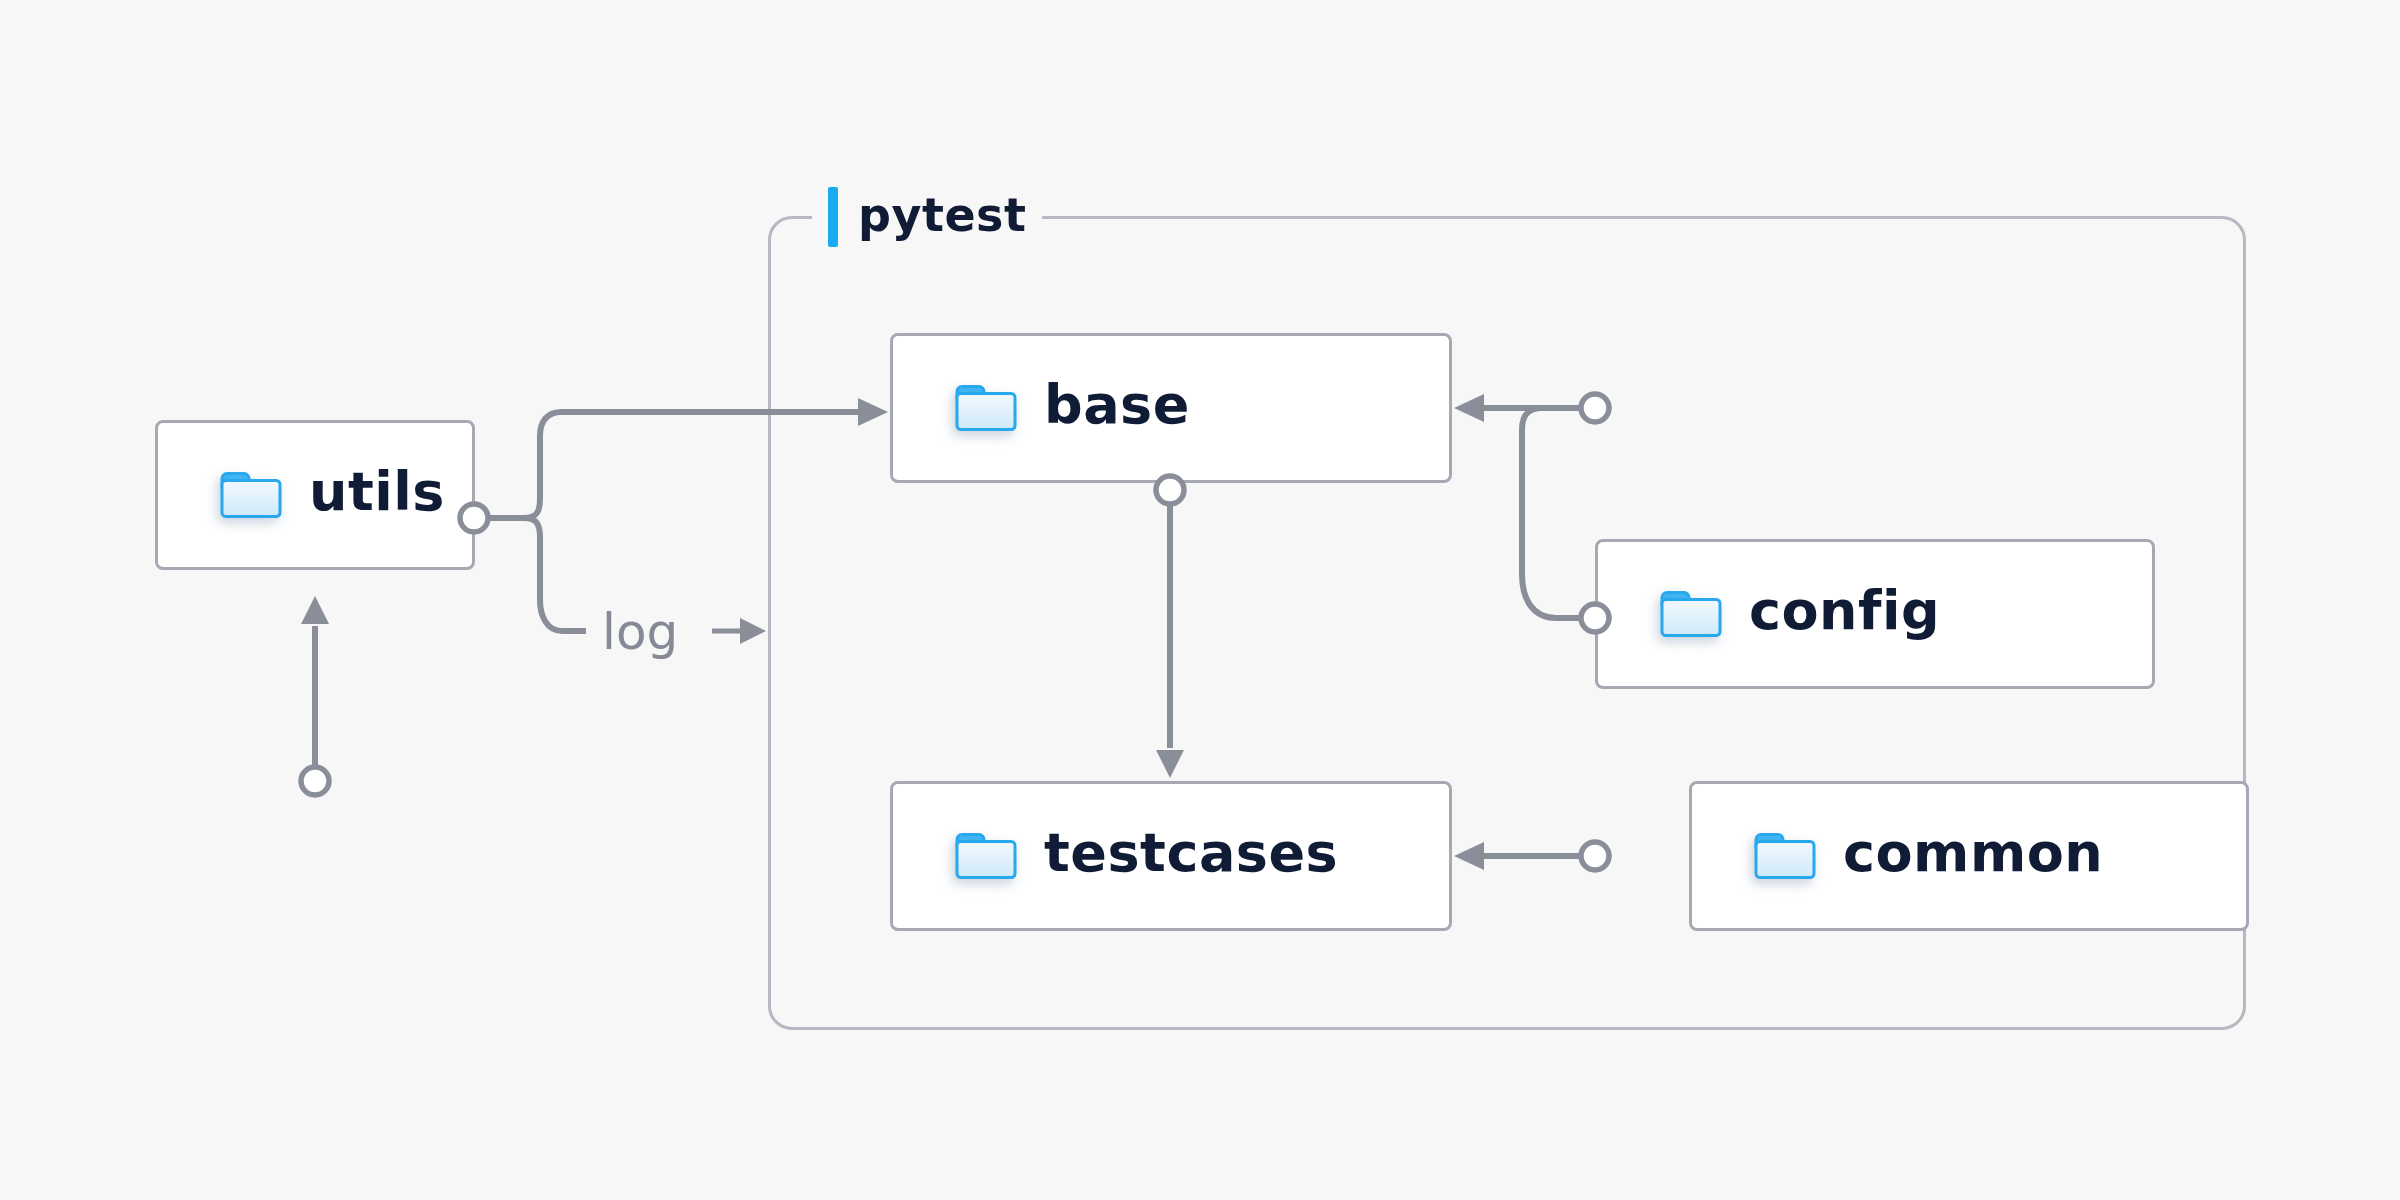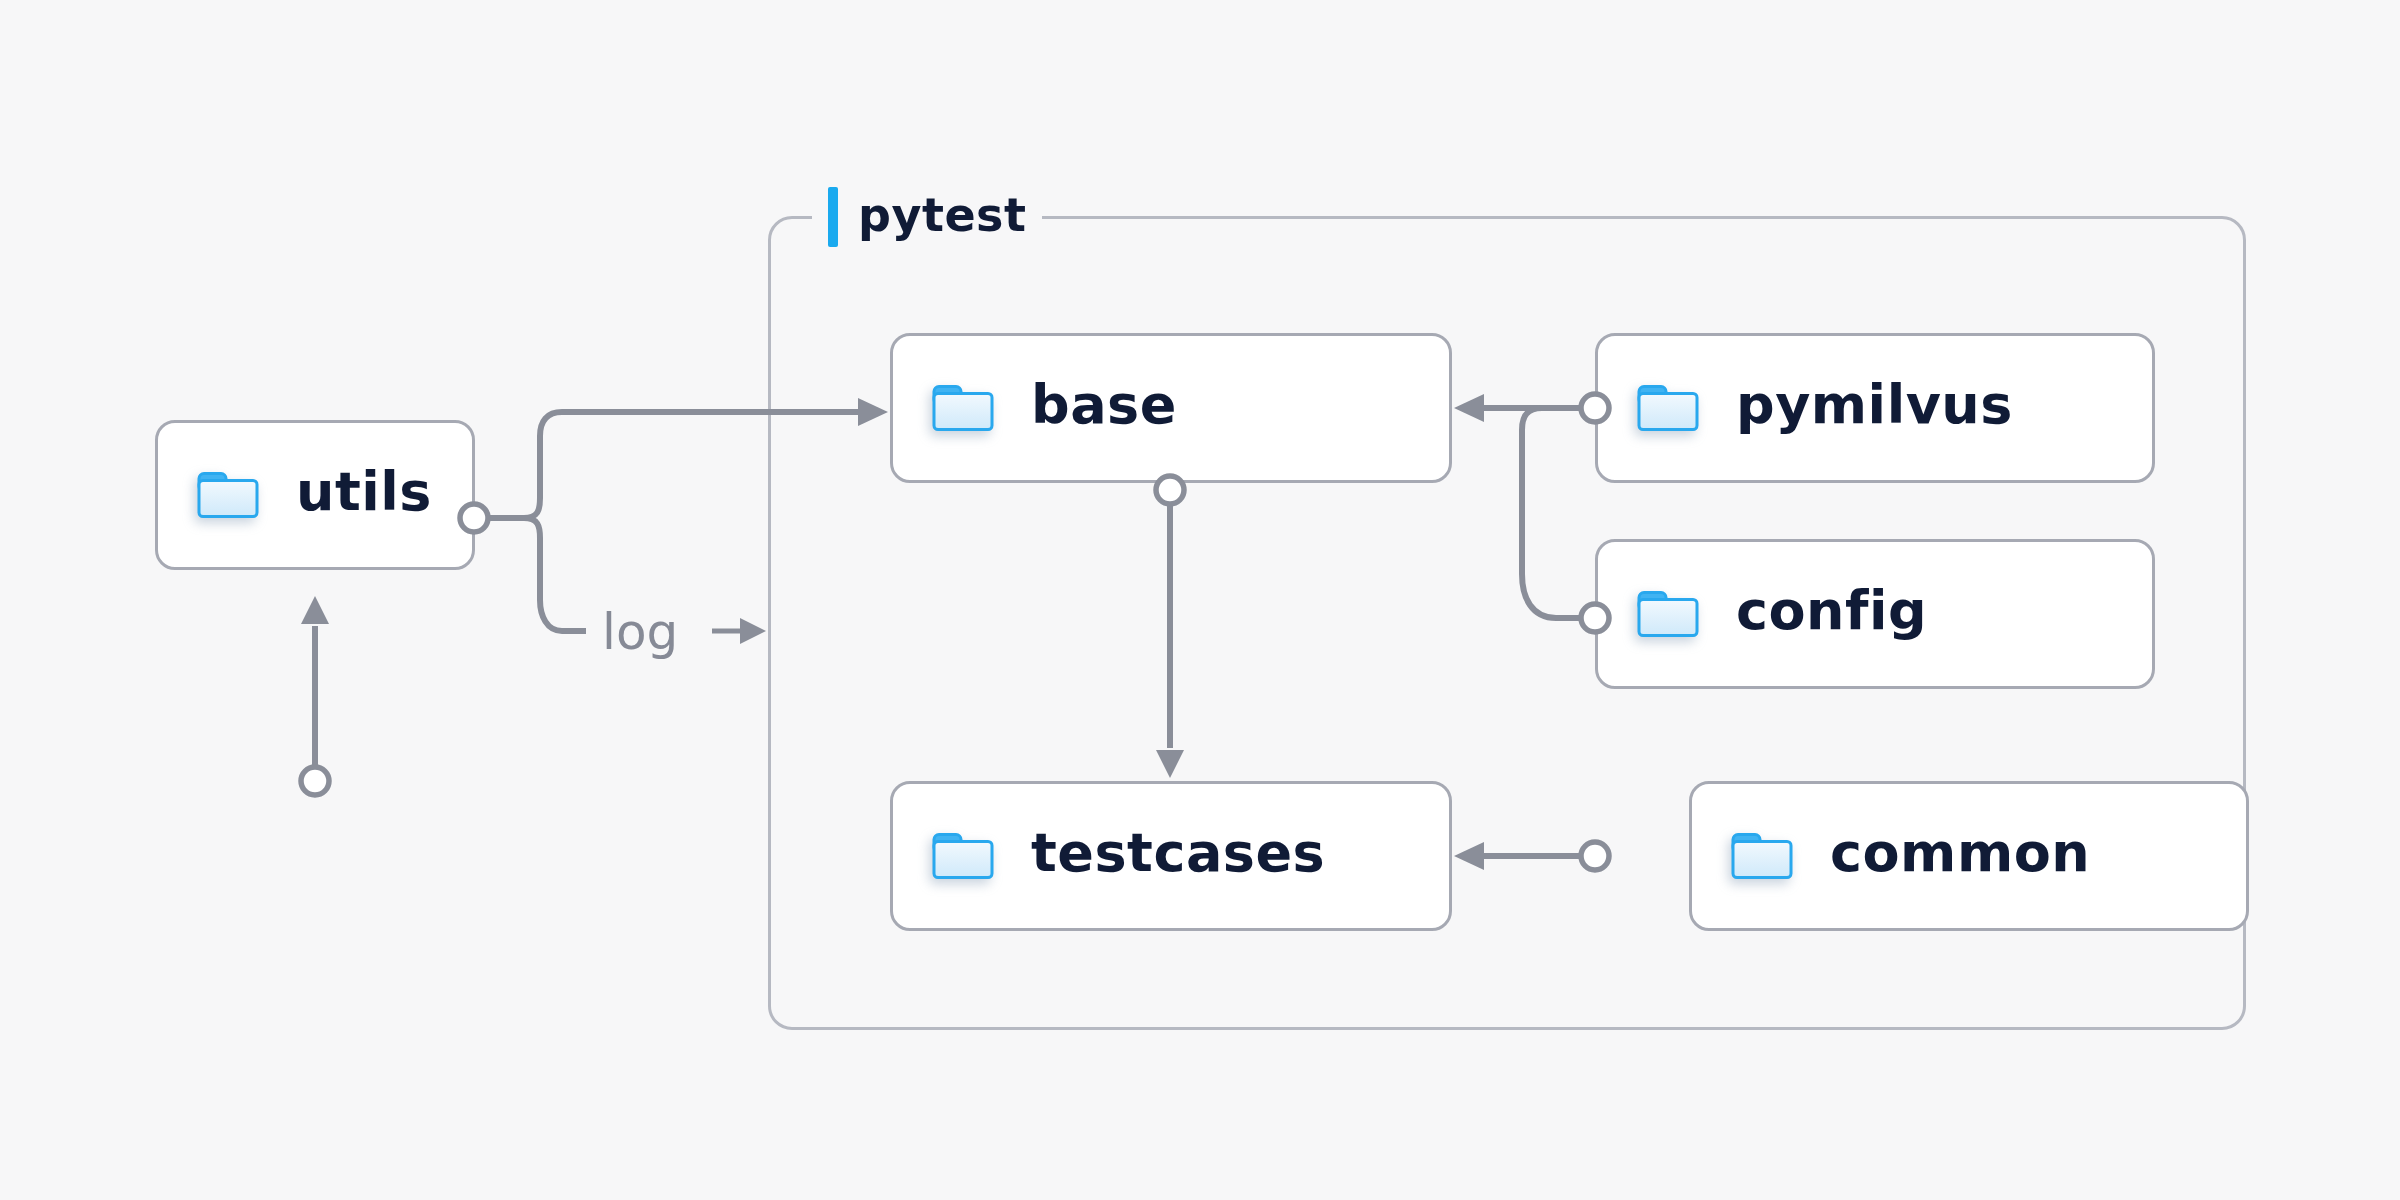--- a/index.html
+++ b/index.html
@@ -24,23 +24,23 @@
   }
   .accent-bar{width:10px;height:60px;background:#1aaaef;border-radius:2px;flex:none;}
   .group-title{
     font-size:46px;font-weight:700;color:#101b36;letter-spacing:.5px;line-height:1;
     padding-bottom:4px;
   }
 
   
   .node{
     position:absolute;height:150px;
-    background:#ffffff;border:3px solid #a6a9b3;border-radius:20px;
+    background:#ffffff;border:3px solid #a6a9b3;border-radius:8px;
     box-sizing:border-box;
-    display:flex;align-items:center;gap:36px;padding-left:38px;
+    display:flex;align-items:center;gap:26px;padding-left:61px;
     z-index:2;
   }
   .node-label{
     font-size:54px;font-weight:700;color:#101b36;letter-spacing:.5px;line-height:1;
     padding-bottom:6px;
   }
   .folder{display:flex;flex:none;}
   .folder svg{filter:drop-shadow(-3px 5px 6px rgba(100,130,160,.35));}
 
   #n-utils    {left:155px; top:420px; width:320px;}
@@ -93,29 +93,20 @@
   <div class="node" id="n-base">
     <span class="folder">
       <svg width="64" height="48" viewBox="0 0 64 48">
         <rect x="3" y="2.5" width="27" height="18" rx="5" fill="#40b3f2" stroke="#29a8ee" stroke-width="3"></rect>
         <rect x="3" y="9.5" width="58" height="36" rx="4" fill="url(#fgrad)" stroke="#29a8ee" stroke-width="3"></rect>
       </svg>
     </span>
     <span class="node-label">base</span>
   </div>
 
-  <div class="node" id="n-pymilvus">
-    <span class="folder">
-      <svg width="64" height="48" viewBox="0 0 64 48">
-        <rect x="3" y="2.5" width="27" height="18" rx="5" fill="#40b3f2" stroke="#29a8ee" stroke-width="3"></rect>
-        <rect x="3" y="9.5" width="58" height="36" rx="4" fill="url(#fgrad)" stroke="#29a8ee" stroke-width="3"></rect>
-      </svg>
-    </span>
-    <span class="node-label">pymilvus</span>
-  </div>
 
   <div class="node" id="n-check">
     <span class="folder">
       <svg width="64" height="48" viewBox="0 0 64 48">
         <rect x="3" y="2.5" width="27" height="18" rx="5" fill="#40b3f2" stroke="#29a8ee" stroke-width="3"></rect>
         <rect x="3" y="9.5" width="58" height="36" rx="4" fill="url(#fgrad)" stroke="#29a8ee" stroke-width="3"></rect>
       </svg>
     </span>
     <span class="node-label">config</span>
   </div>

